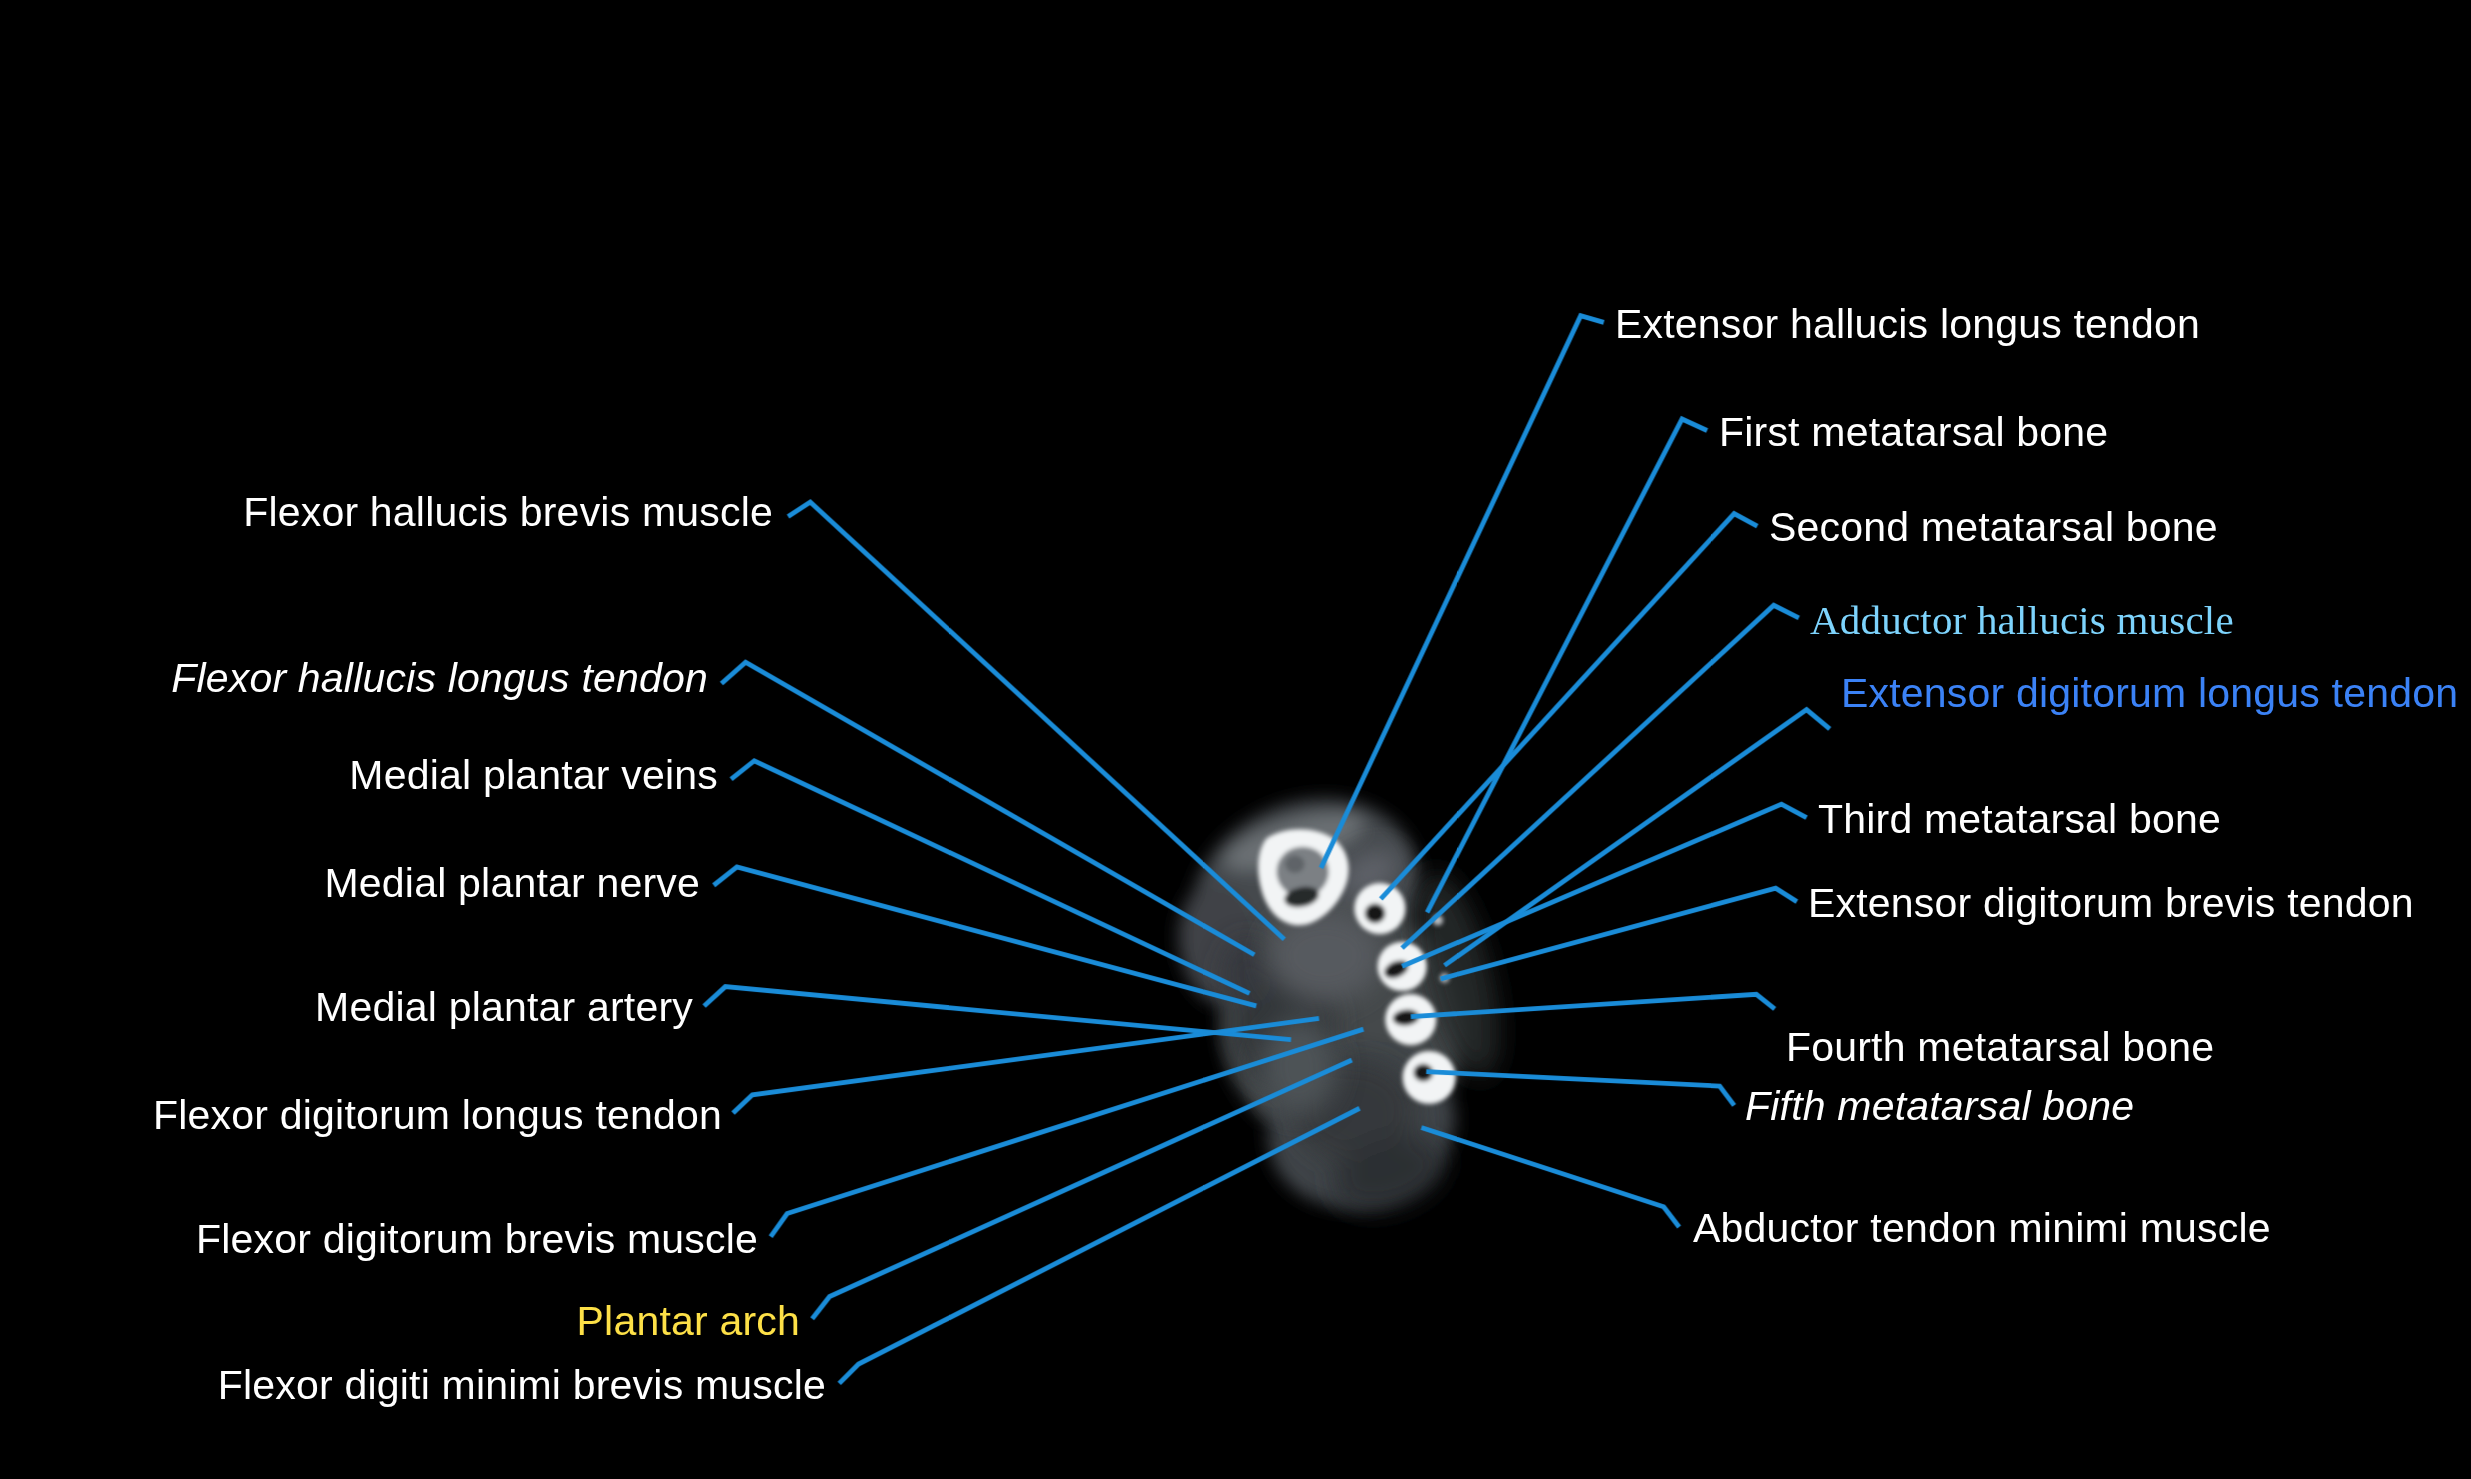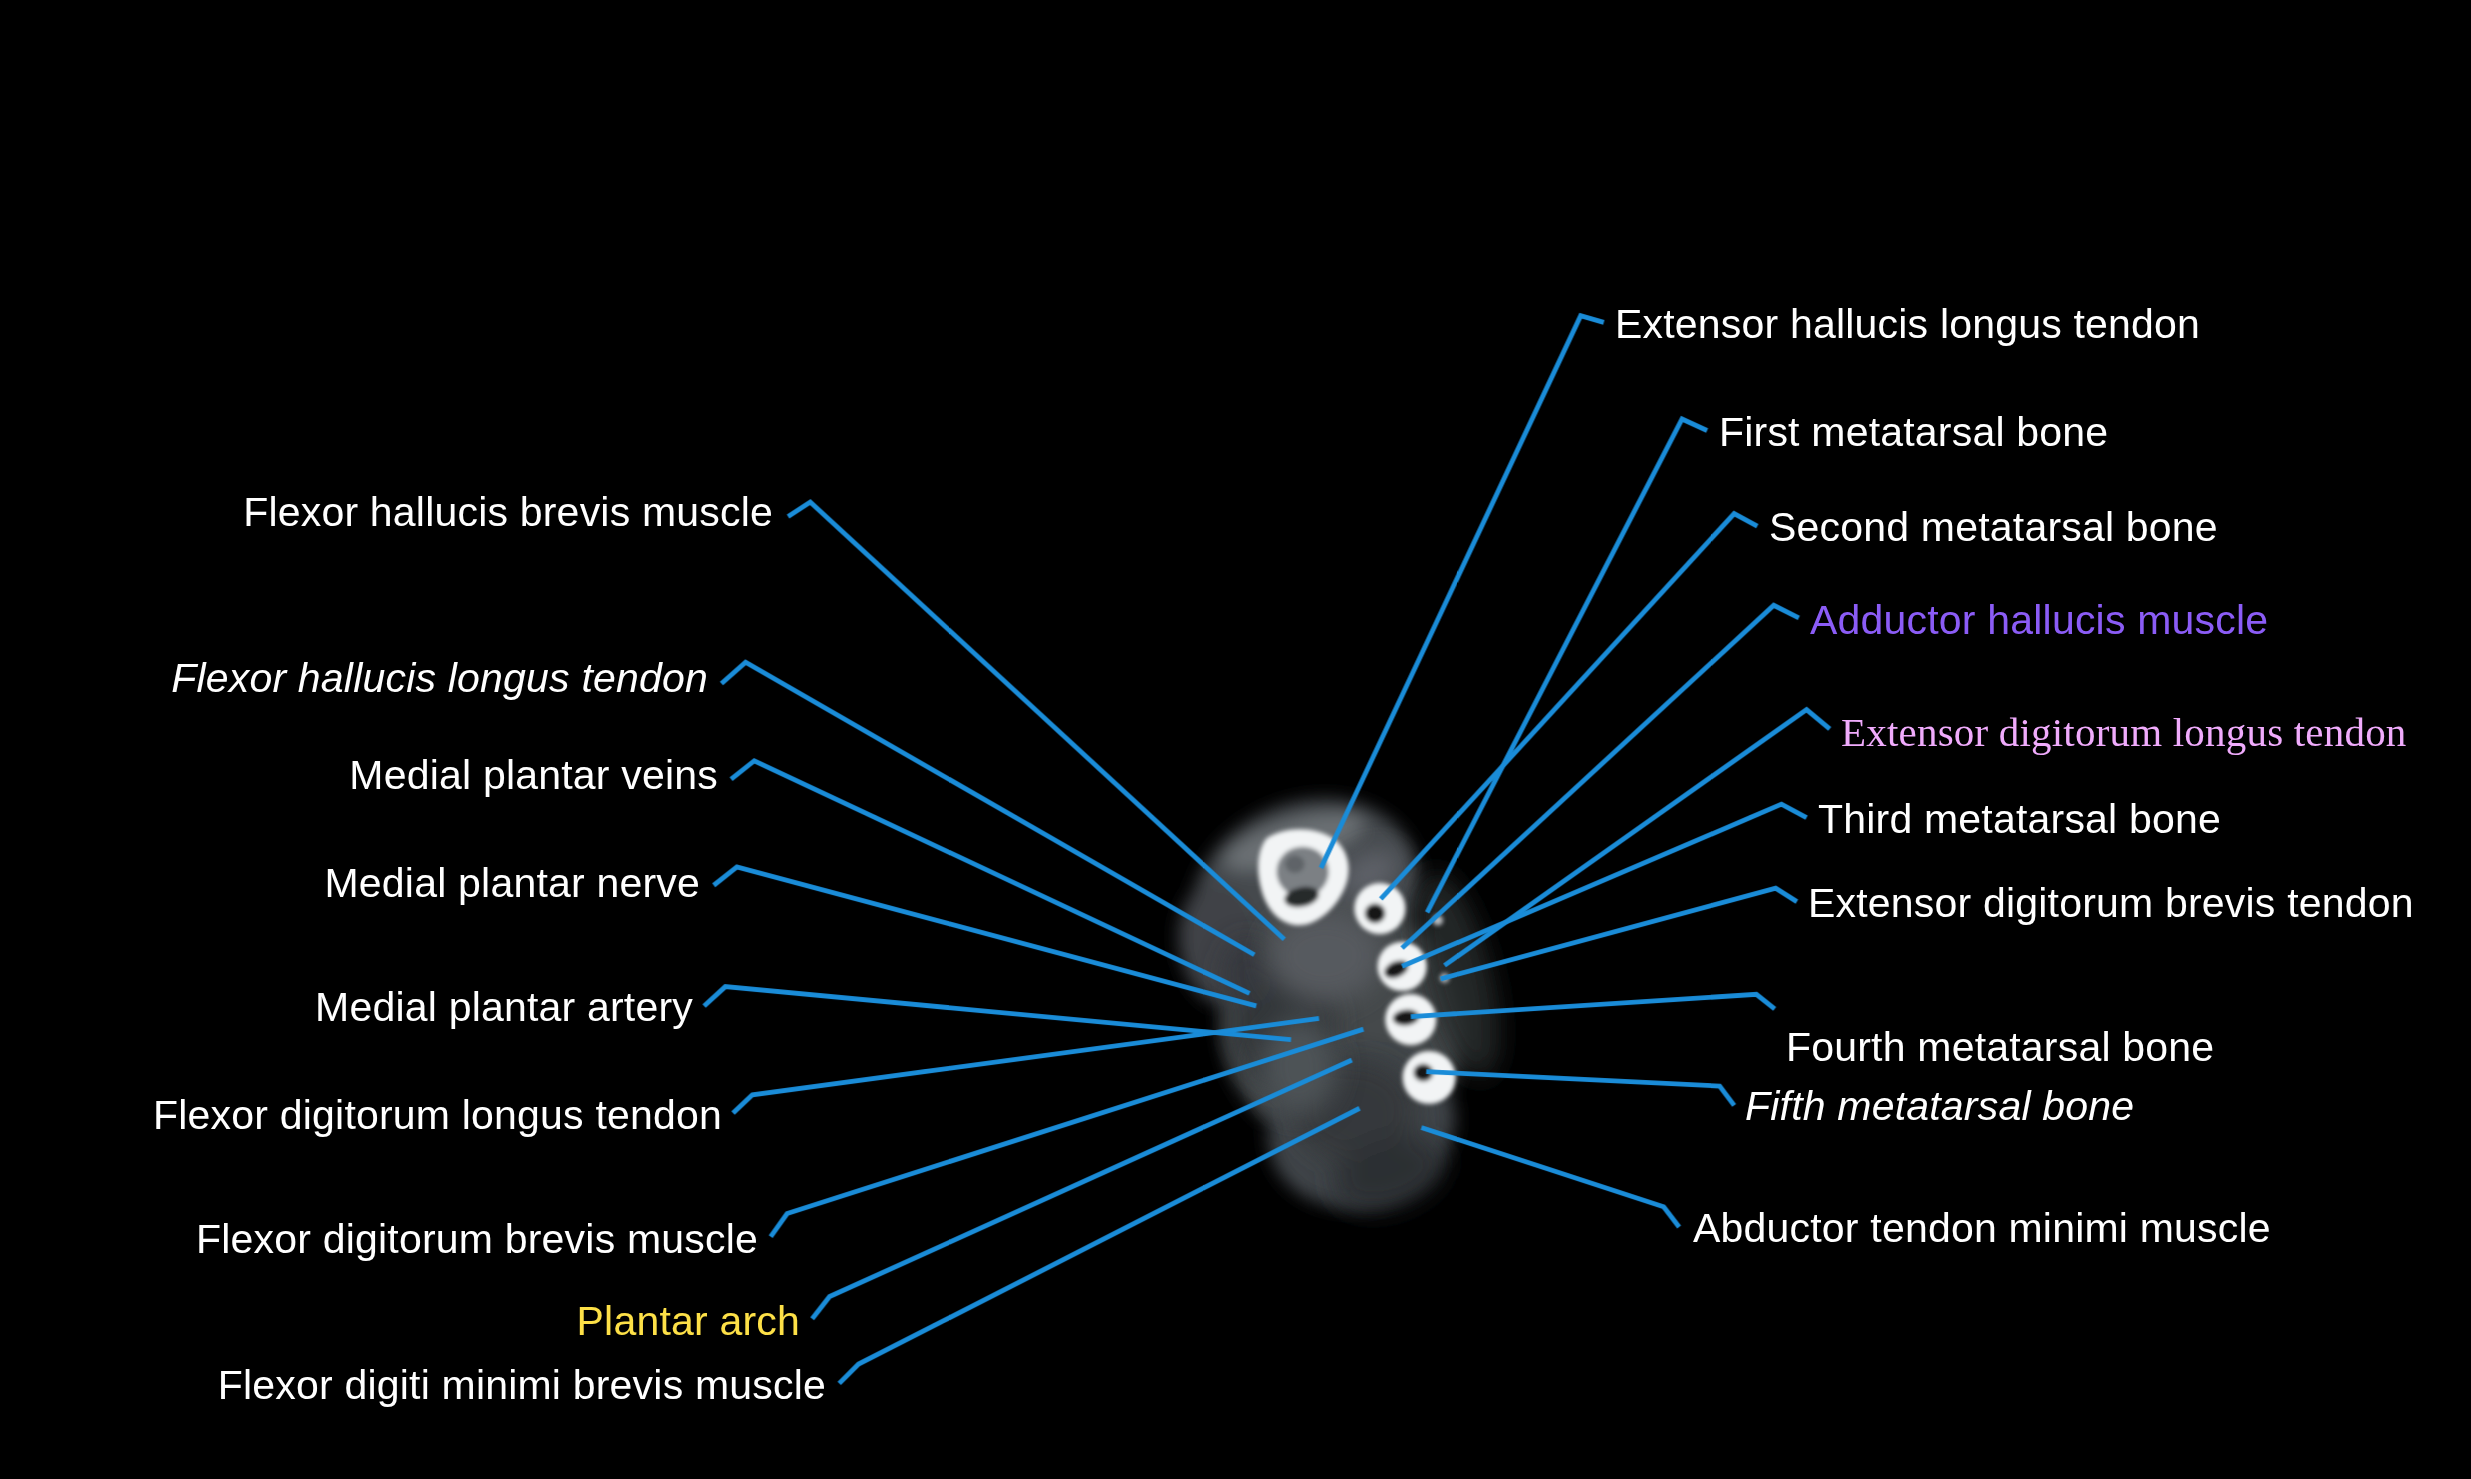--- a/index.html
+++ b/index.html
@@ -124,22 +124,22 @@
       <div class="anatomy-label left" style="top: 748px; right: 1754px; color: rgb(255, 255, 255);">Medial plantar veins</div>
       <div class="anatomy-label left" style="top: 856px; right: 1772px; color: rgb(255, 255, 255);">Medial plantar nerve</div>
       <div class="anatomy-label left" style="top: 980px; right: 1779px; color: rgb(255, 255, 255);">Medial plantar artery</div>
       <div class="anatomy-label left" style="top: 1088px; right: 1750px; color: rgb(255, 255, 255); text-align: right;">Flexor digitorum longus tendon</div>
       <div class="anatomy-label left" style="top: 1212px; right: 1714px; color: rgb(255, 255, 255);">Flexor digitorum brevis muscle</div>
       <div class="anatomy-label left" style="top: 1294px; right: 1672px; color: #fde047; text-align: center;">Plantar arch</div>
       <div class="anatomy-label left" style="top: 1358px; right: 1646px; color: rgb(255, 255, 255);">Flexor digiti minimi brevis muscle</div>
       <div class="anatomy-label right" style="top: 297px; left: 1615px; color: rgb(255, 255, 255);">Extensor hallucis longus tendon</div>
       <div class="anatomy-label right" style="top: 405px; left: 1719px; color: rgb(255, 255, 255);">First metatarsal bone</div>
       <div class="anatomy-label right" style="top: 500px; left: 1769px; color: rgb(255, 255, 255);">Second metatarsal bone</div>
-      <div class="anatomy-label right" style="top: 593px; left: 1810px; color: #8b5cf6;">Adductor hallucis muscle</div>
-      <div class="anatomy-label right" style="top: 705px; left: 1841px; color: #f0abfc; font-family: Liberation Serif, serif;">Extensor digitorum longus tendon</div>
+      <div class="anatomy-label right" style="top: 593px; left: 1810px; color: #7dd3fc; font-family: Liberation Serif, serif;">Adductor hallucis muscle</div>
+      <div class="anatomy-label right" style="top: 666px; left: 1841px; color: #3b82f6;">Extensor digitorum longus tendon</div>
       <div class="anatomy-label right" style="top: 792px; left: 1818px; color: rgb(255, 255, 255);">Third metatarsal bone</div>
       <div class="anatomy-label right" style="top: 876px; left: 1808px; color: rgb(255, 255, 255);">Extensor digitorum brevis tendon</div>
       <div class="anatomy-label right" style="top: 984px; left: 1786px; color: rgb(255, 255, 255); margin-top: 36px;">Fourth metatarsal bone</div>
       <div class="anatomy-label right" style="top: 1079px; left: 1745px; color: rgb(255, 255, 255); font-style: italic;">Fifth metatarsal bone</div>
       <div class="anatomy-label right" style="top: 1201px; left: 1693px; color: rgb(255, 255, 255);">Abductor tendon minimi muscle</div>
     </div>
 </div>
 
 
 </body></html>

